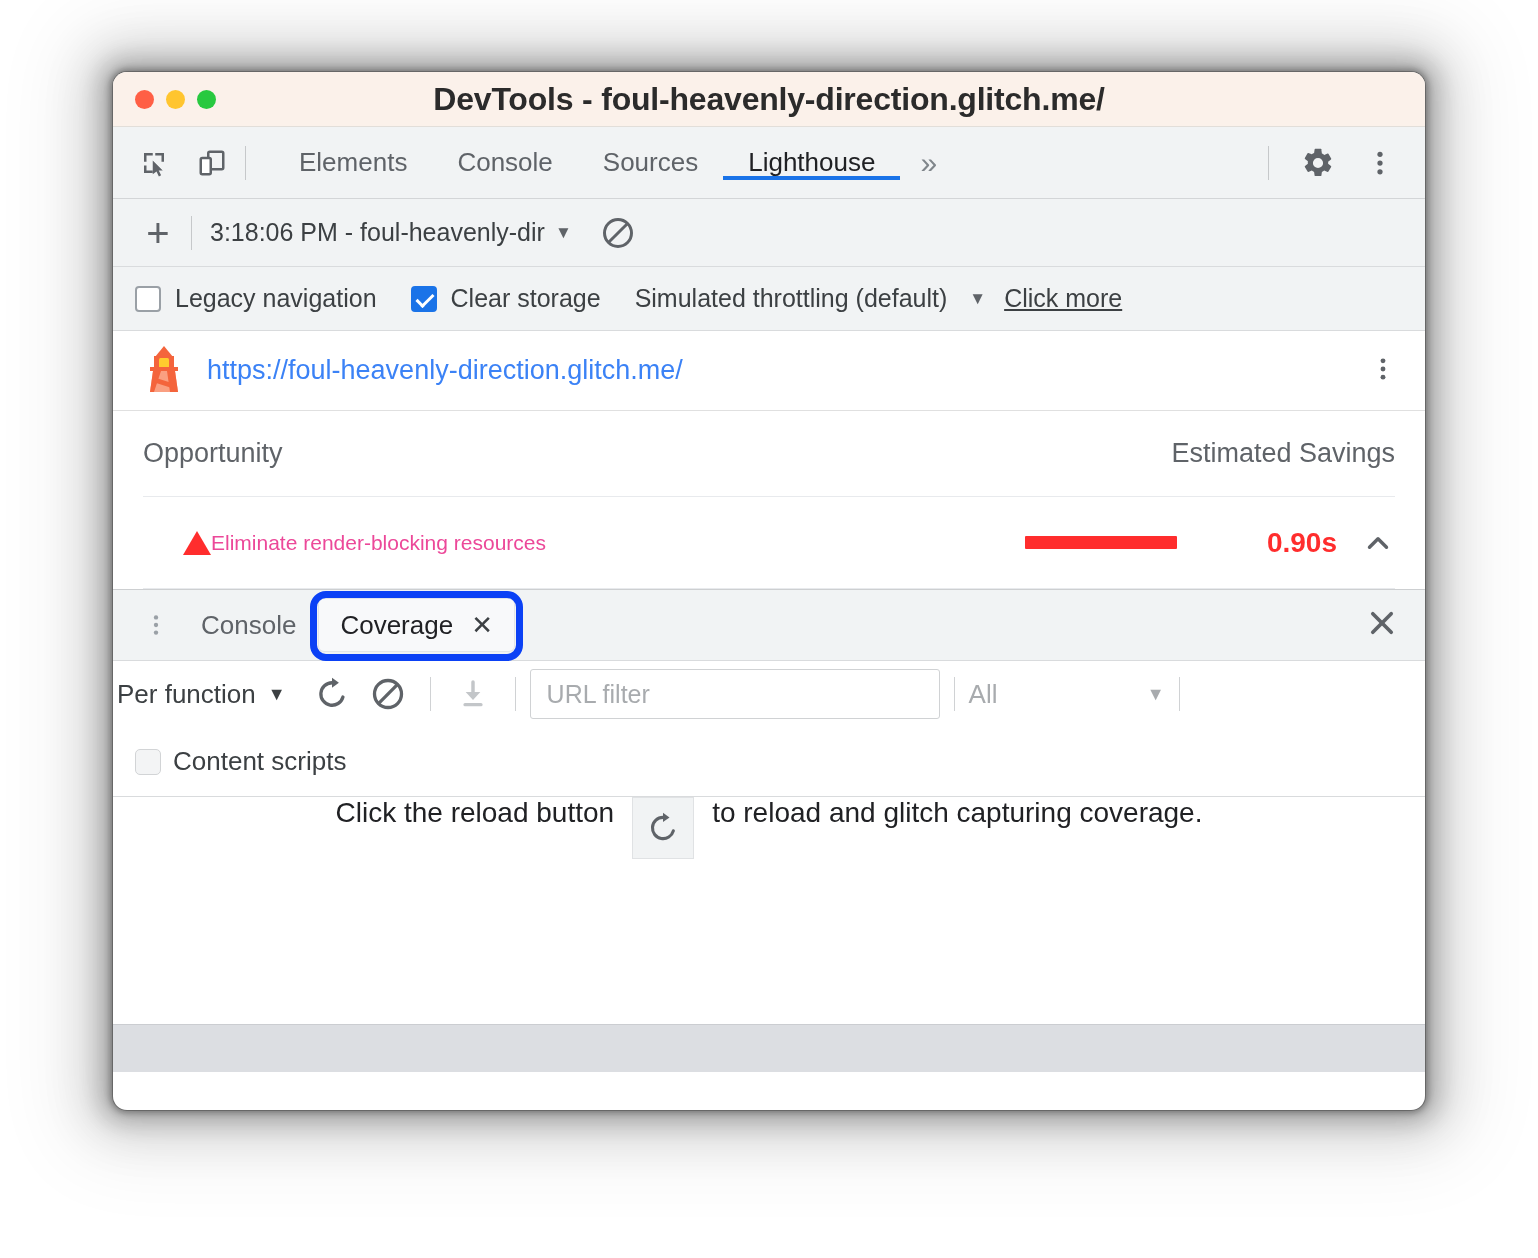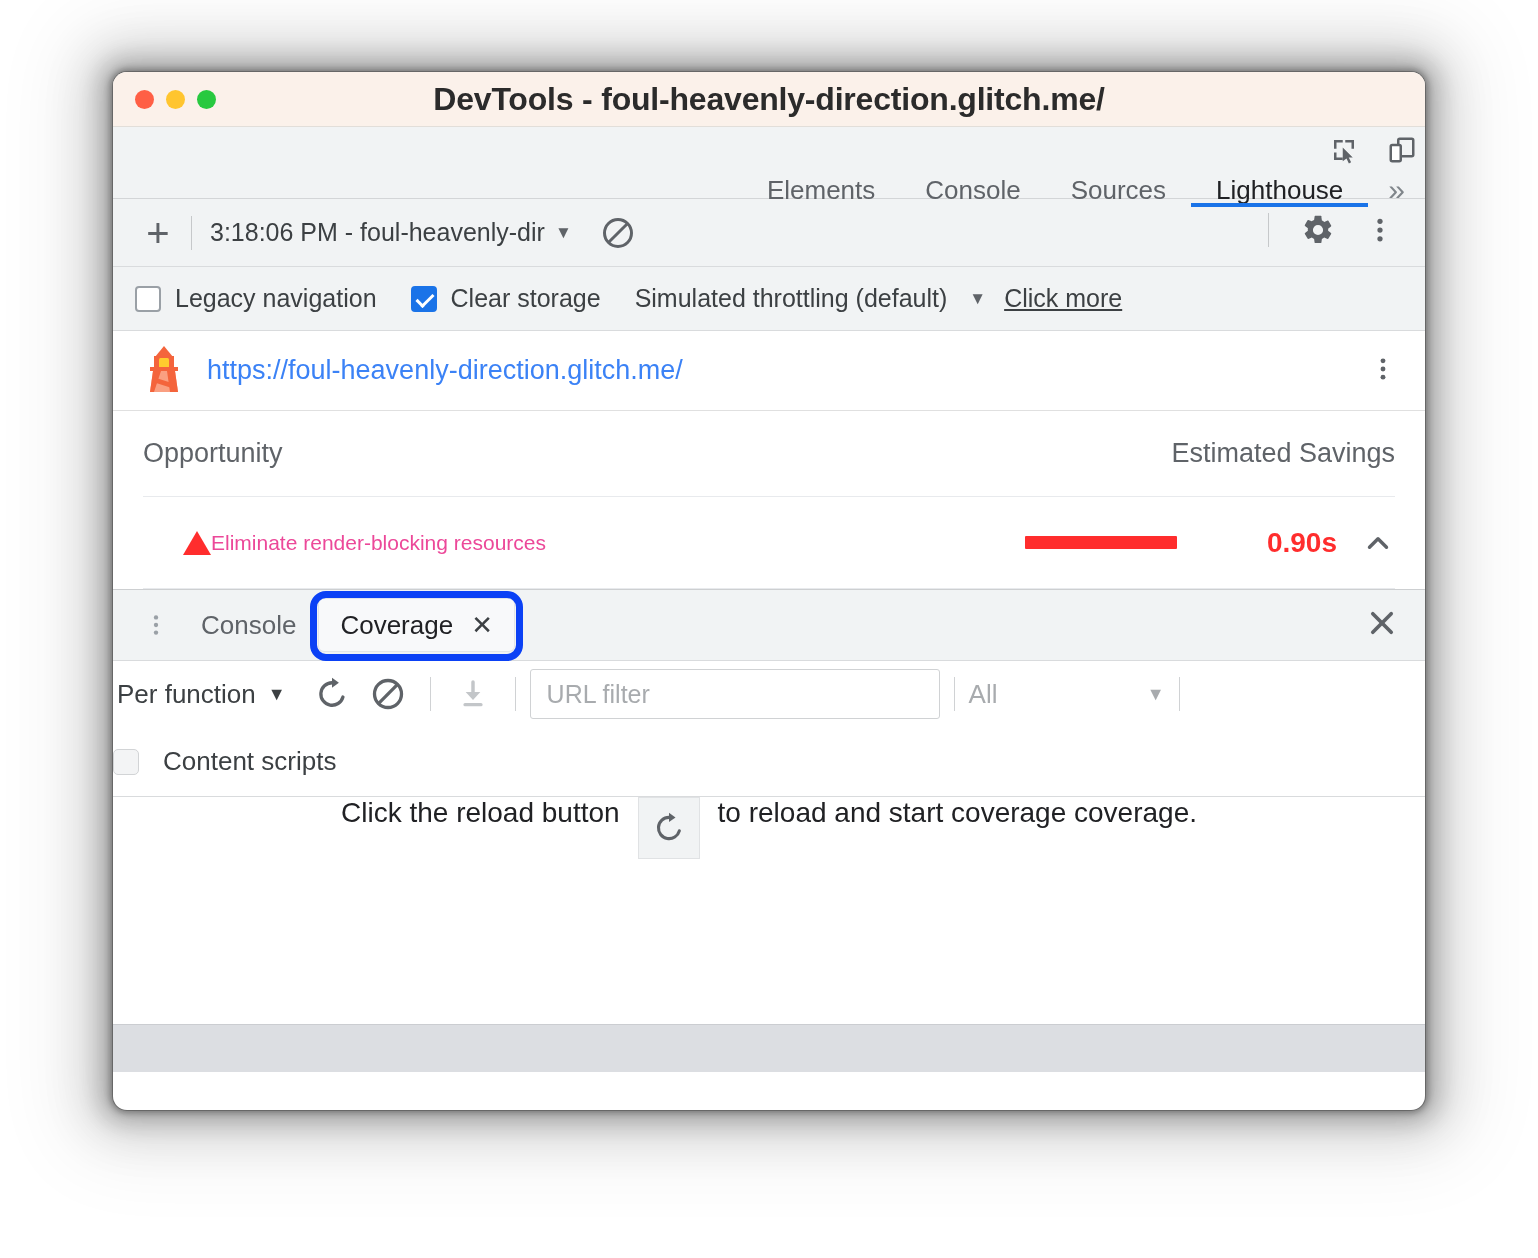--- a/index.html
+++ b/index.html
@@ -49,23 +49,22 @@
     font-size: 32px; font-weight: bold; color: #2b2b2b;
     letter-spacing: -0.2px;
     pointer-events: none;
   }
 
   
   .tabbar {
     height: 72px;
     background: #f1f3f4;
     border-bottom: 1px solid #d3d5d7;
-    display: flex; align-items: flex-end;
+    display: flex; align-items: center;
     position: relative;
-    flex-direction: column;
   }
   .tb-icons { display: flex; align-items: center; padding-left: 18px; gap: 12px; }
   .tb-icon-btn {
     width: 46px; height: 46px;
     display: flex; align-items: center; justify-content: center;
   }
   .vdiv { width: 1px; height: 34px; background: #c6c8ca; align-self: center; margin: 0 10px; }
   .tabs { display: flex; align-items: stretch; margin-left: 18px; }
   .tab {
     display: flex; align-items: center;
@@ -239,21 +238,21 @@
     display: flex; align-items: center;
     width: 196px; font-size: 26px; color: #a8abae;
   }
   .all-dd .caret2 { margin-left: auto; font-size: 18px; color: #a8abae; }
 
   .cov-opts {
     height: 70px;
     background: #ffffff;
     border-bottom: 1px solid #d9dbdd;
     display: flex; align-items: center;
-    gap: 24px; text-align: center;
+    padding-left: 22px; gap: 12px; text-align: center;
   }
   .chk-light {
     width: 26px; height: 26px; border-radius: 5px;
     border: 1px solid #d2d4d6; background: #f3f4f5;
   }
   .cov-opt-text { font-size: 26px; color: #3c4043; }
 
   
   .cov-empty {
     height: 227px;
@@ -483,19 +482,19 @@
     </div>
 
     <div class="cov-empty">
       <span>Click the reload button</span>
       <span class="reload-chip">
         <svg width="34" height="34" viewBox="0 0 24 24">
           <path d="M12 4.5A7.5 7.5 0 1 0 19.3 14" fill="none" stroke="#5f6368" stroke-width="2.2" stroke-linecap="round"></path>
           <polygon points="12,1.2 12,7.8 16.6,4.5" fill="#5f6368"></polygon>
         </svg>
       </span>
-      <span>to reload and start coverage coverage.</span>
+      <span>to reload and glitch capturing coverage.</span>
     </div>
 
     <div class="footer"></div>
 
   </div>
 </div>
 
 </body></html>

